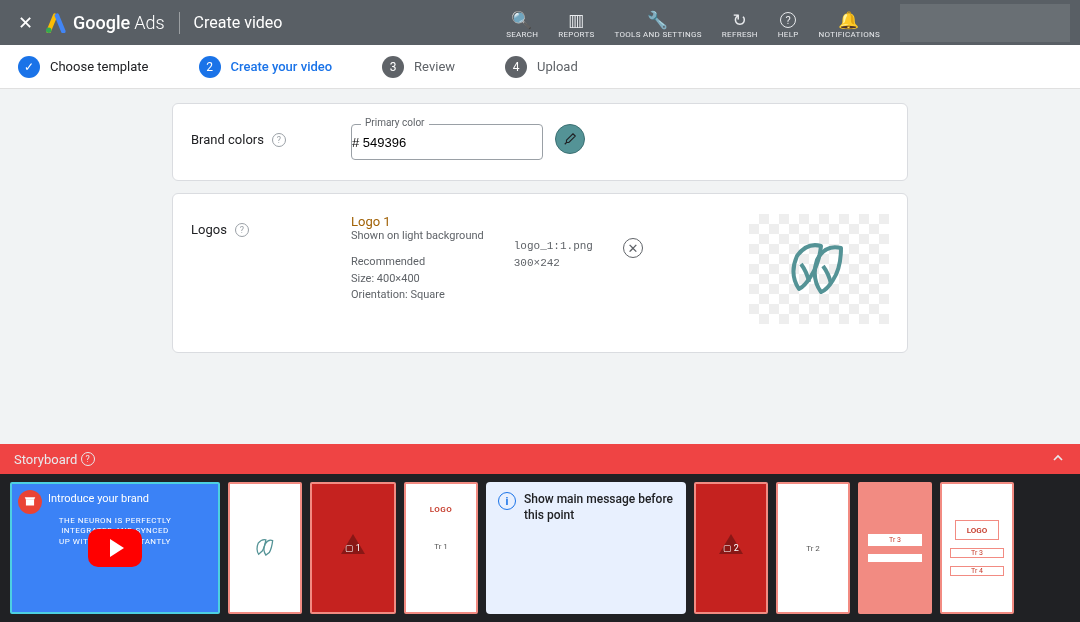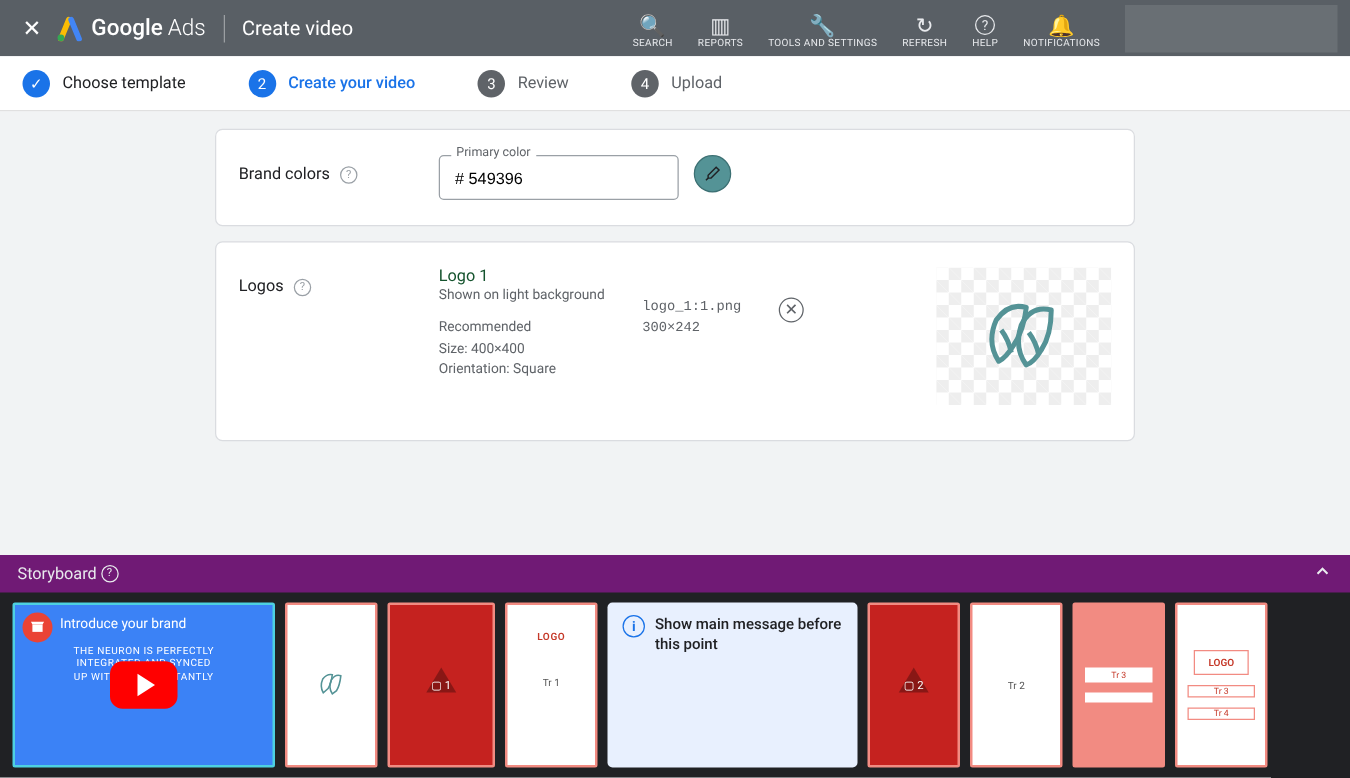--- a/index.html
+++ b/index.html
@@ -36,39 +36,39 @@
   .card-body { flex: 1; }
 
   
   .text-field { width: 220px; height: 36px; border: 1px solid #9aa0a6; border-radius: 4px; padding: 0 10px; font-size: 13px; color: #202124;}
   .char-count { font-size: 11px; color: #5f6368; text-align: right; width: 220px; margin-top: 4px;}
 
   
   .color-row { display: flex; align-items: flex-start; gap: 12px; }
   .color-field-wrap { position: relative; }
   .color-field-wrap .float-label { position: absolute; top: -7px; left: 10px; background: #fff; padding: 0 4px; font-size: 10px; color: #5f6368;}
-  .color-input { width: 192px; height: 36px; border: 1px solid #9aa0a6; border-radius: 4px; padding: 0 12px; font-size: 13px;}
+  .color-input { width: 192px; height: 36px; border: 1px solid #9aa0a6; border-radius: 4px; padding: 0 0; font-size: 13px;}
   .color-swatch { width: 30px; height: 30px; border-radius: 50%; background: #549396; border: 1px solid #3c7073; display: flex; align-items: center; justify-content: center; cursor: pointer;}
   .color-swatch svg { width: 14px; height: 14px; }
 
   
   .logos-body { display: flex; align-items: flex-start; gap: 30px; }
-  .logo-meta .l-title { font-size: 13px; color: #14532d; }
+  .logo-meta .l-title { font-size: 13px; color: #a16207; }
   .logo-meta .l-sub { font-size: 11px; color: #5f6368; }
   .logo-meta .l-block { margin-top: 12px; font-size: 11px; color: #5f6368; line-height: 1.5;}
   .logo-file { font-size: 11px; color: #5f6368; line-height: 1.5; margin-top: 24px; font-family: Liberation Mono, monospace; }
   .remove-x { width: 20px; height: 20px; border: 1.5px solid #5f6368; border-radius: 50%; display: flex; align-items: center; justify-content: center; cursor: pointer; margin-top: 24px; color:#5f6368; font-size: 13px;}
   .logo-preview { width: 140px; height: 110px; position: relative; margin-left: auto;
     background-image: linear-gradient(45deg,#eee 25%,transparent 25%,transparent 75%,#eee 75%),linear-gradient(45deg,#eee 25%,transparent 25%,transparent 75%,#eee 75%);
     background-size: 20px 20px; background-position: 0 0, 10px 10px; display:flex; align-items:center; justify-content:center;
   }
 
   
   .storyboard { position: absolute; bottom: 0; left: 0; right: 0; background: #202124; }
-  .sb-header { height: 30px; background: #701a75; display: flex; align-items: center; padding: 0 14px; color: #e8eaed; font-size: 13px;}
+  .sb-header { height: 30px; background: #ef4444; display: flex; align-items: center; padding: 0 14px; color: #e8eaed; font-size: 13px;}
   .sb-header .right { margin-left: auto; cursor: pointer;}
   .sb-body { height: 148px; display: flex; gap: 8px; padding: 8px 10px; overflow: hidden;}
   .frame { height: 132px; border-radius: 2px; background: #fff; border: 2px solid #f28b82; flex-shrink: 0; display:flex; align-items:center; justify-content:center; font-size:9px; color:#777; position: relative;}
   .frame.red { background: #c5221f; }
   .frame.coral { background: #f28b82; }
   
   .frame-video { width: 210px; border: 2px solid #4dd0e1; background: #3b82f6; position: relative; overflow:hidden; color:#fff;}
   .frame-video .vtxt { position:absolute; top:32px; left:50%; transform:translateX(-50%); font-size:8px; text-align:center; line-height:1.3; width:120px; letter-spacing:.5px;}
   .frame-video .dir-ico { position:absolute; top:6px; left:6px; width:24px; height:24px; background:#ea4335; border-radius:50%; display:flex; align-items:center; justify-content:center; color:#fff;}
   .frame-video .play { position:absolute; top:50%; left:50%; transform:translate(-50%,-50%); width:54px; height:38px; background:#ff0000; border-radius:10px; display:flex; align-items:center; justify-content:center;}

